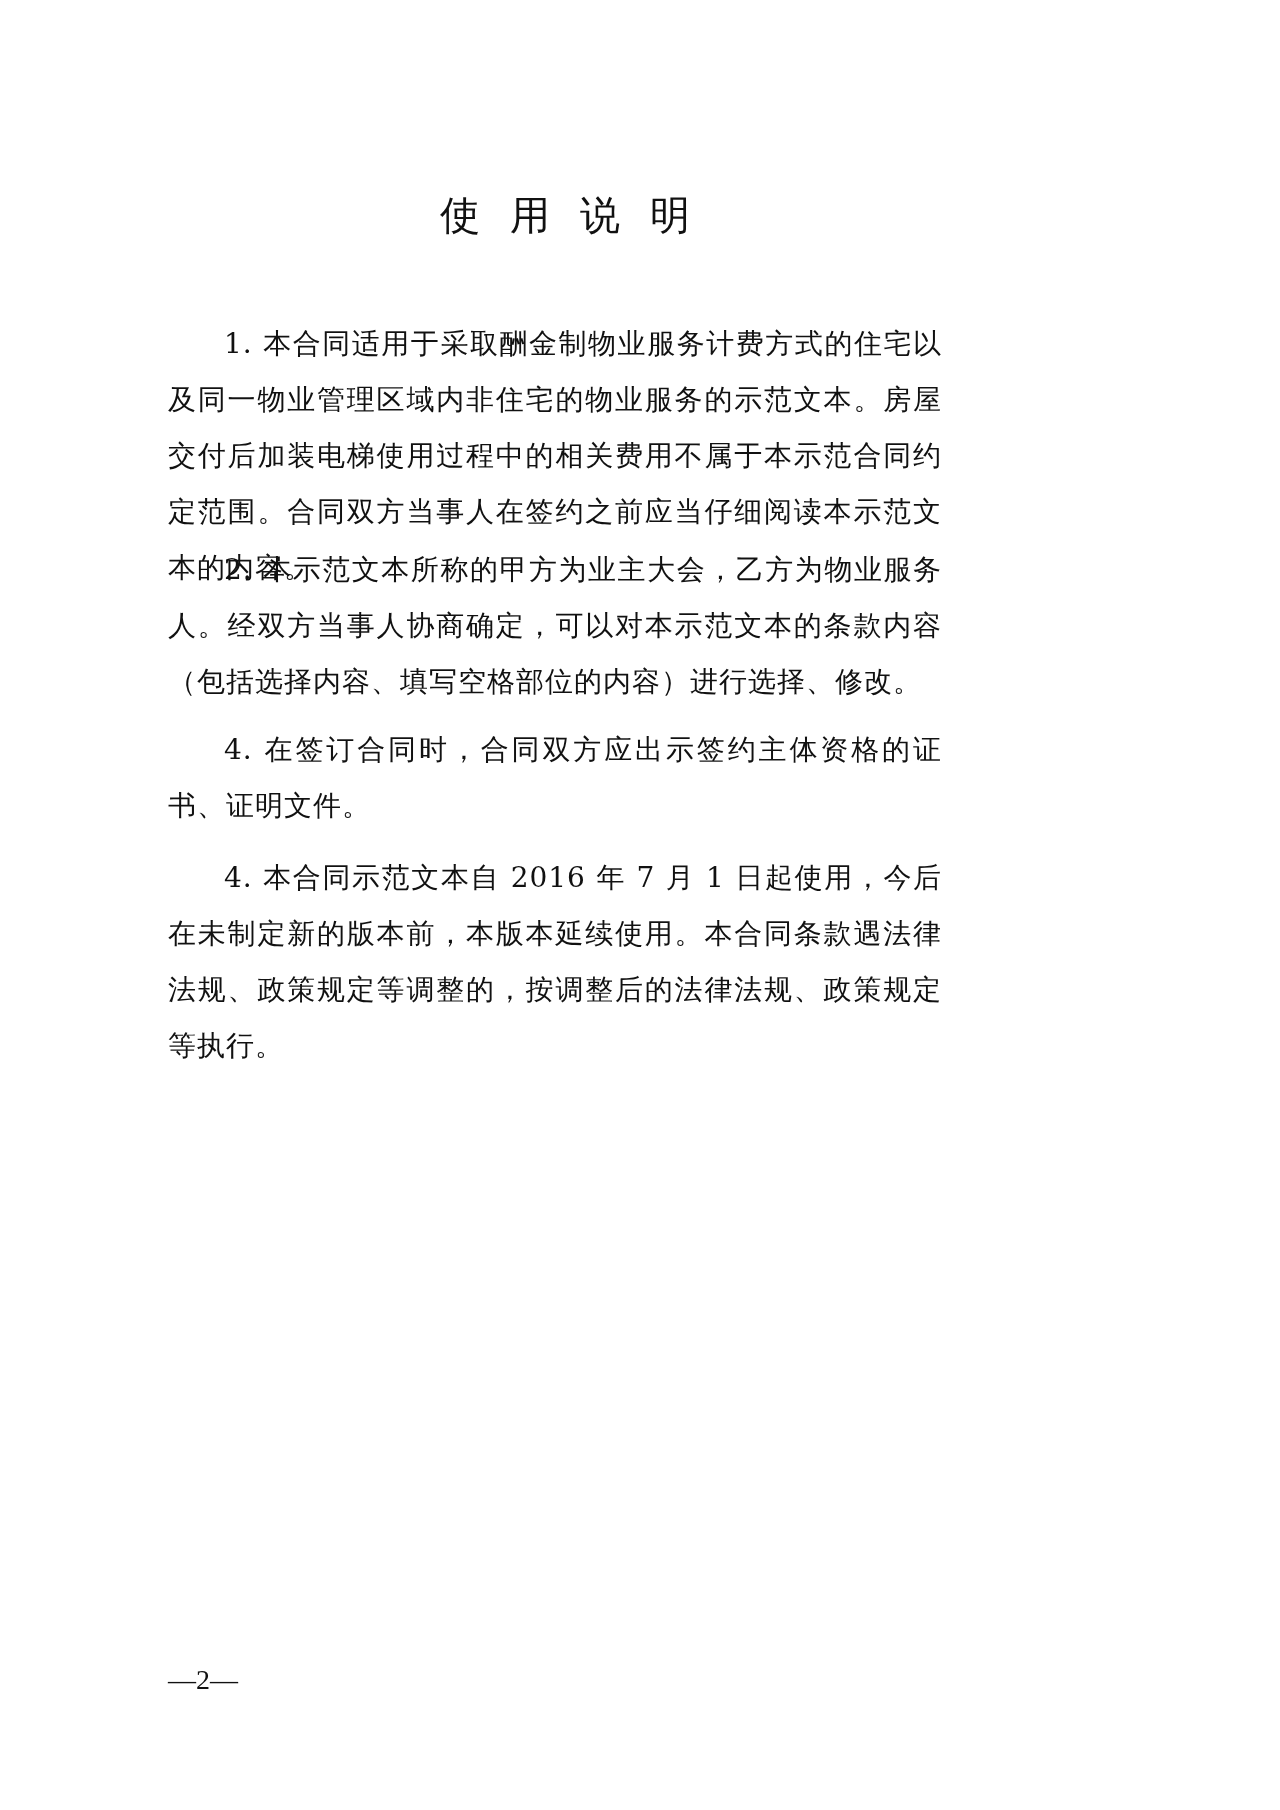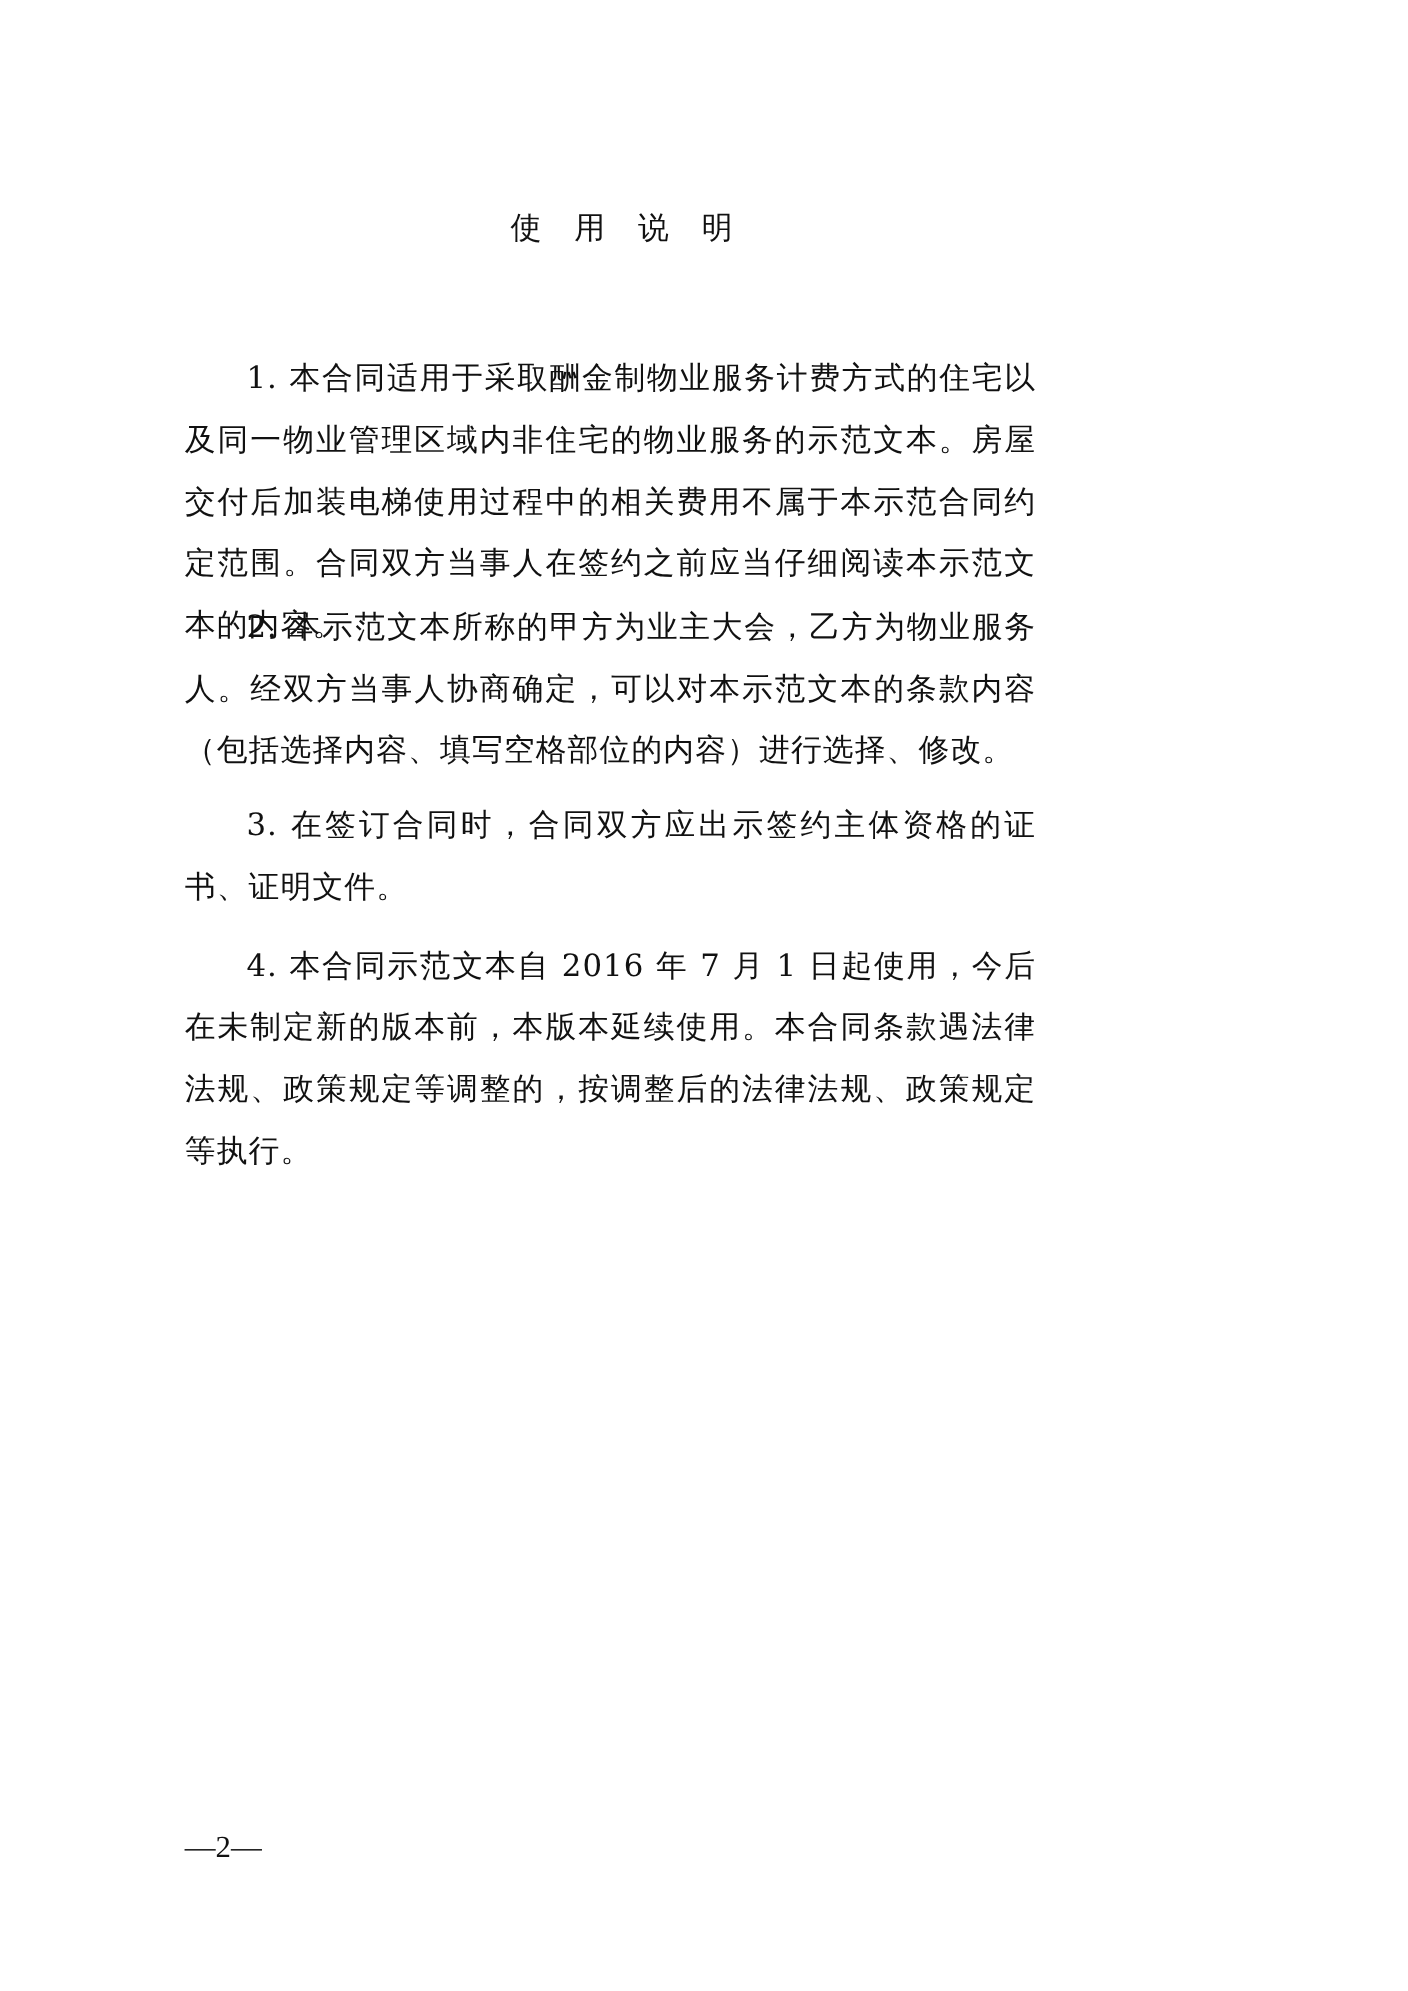--- a/index.html
+++ b/index.html
@@ -2,21 +2,21 @@
 <html><head>
   <meta charset="utf-8">
   <style>
     html, body { margin: 0; padding: 0; background: #ffffff; }
     body {
       width: 1280px; height: 1810px; position: relative; overflow: hidden;
       font-family: "DejaVu Serif", "Liberation Serif", serif; color: #111111;
     }
     .page-title {
       position: absolute; top: 188px; left: 0; width: 1100px;
-      text-align: center; font-size: 28px; letter-spacing: 30px;
+      text-align: center; font-size: 40px; letter-spacing: 30px;
       font-family: Liberation Sans, sans-serif;
       font-weight: normal; margin: 0; padding-left: 30px;
     }
     .para {
       position: absolute; left: 168px; width: 774px;
       font-size: 28px; line-height: 56px; margin: 0;
       text-indent: 56px; text-align: justify; letter-spacing: 1px;
     }
     #p1 { top: 316px; }
     #p2 { top: 542px; }
@@ -28,16 +28,16 @@
       font-size: 28px; color: #111;
     }
   </style>
 </head>
 <body>
 
 <h1 class="page-title">使用说明</h1>
 
 <p class="para" id="p1">1. 本合同适用于采取酬金制物业服务计费方式的住宅以及同一物业管理区域内非住宅的物业服务的示范文本。房屋交付后加装电梯使用过程中的相关费用不属于本示范合同约定范围。合同双方当事人在签约之前应当仔细阅读本示范文本的内容。</p>
 <p class="para" id="p2">2. 本示范文本所称的甲方为业主大会，乙方为物业服务人。经双方当事人协商确定，可以对本示范文本的条款内容（包括选择内容、填写空格部位的内容）进行选择、修改。</p>
-<p class="para" id="p3">3. 在签订合同时，合同双方应出示签约主体资格的证书、证明文件。</p>
+<p class="para" id="p3">4. 在签订合同时，合同双方应出示签约主体资格的证书、证明文件。</p>
 <p class="para" id="p4">4. 本合同示范文本自 2016 年 7 月 1 日起使用，今后在未制定新的版本前，本版本延续使用。本合同条款遇法律法规、政策规定等调整的，按调整后的法律法规、政策规定等执行。</p>
 
 <div class="page-number">—2—</div>
 
 </body></html>

